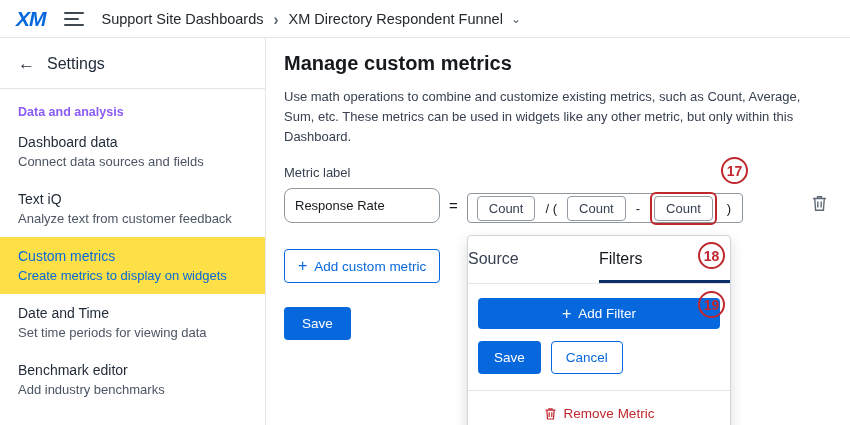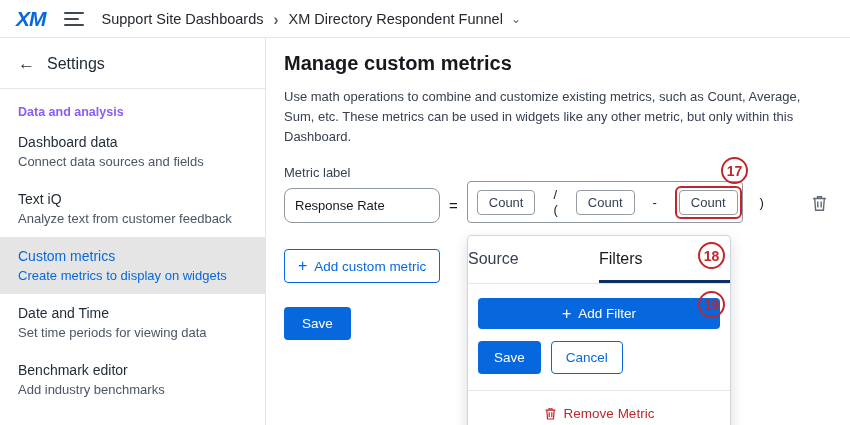--- a/index.html
+++ b/index.html
@@ -24,36 +24,36 @@
 
   
   .sidebar { width:266px; border-right:1px solid #e3e6e9; background:#fff; flex-shrink:0; }
   .settings-row { display:flex; align-items:center; gap:12px; padding:16px 18px 14px;
     font-size:16px; color:#1f2937; cursor:pointer; border-bottom:1px solid #e3e6e9; }
   .back-arrow { font-size:17px; color:#1f2937; }
   .section-label { font-size:12.5px; font-weight:700; padding:16px 18px 4px; color:#8b5cf6; }
   .nav-item { padding:11px 18px; cursor:pointer; }
   .nav-item .label { font-size:14px; color:#1f2937; }
   .nav-item .sub { font-size:13px; color:#4b5563; margin-top:4px; }
-  .nav-item.selected { background:#e5e5e5; }
+  .nav-item.selected { background:#fde047; }
   .nav-item.selected .label, .nav-item.selected .sub { color:#0768dd; }
 
   
   .main { flex:1; position:relative; padding:14px 18px; }
   h1 { font-size:20px; font-weight:700; color:#16191d; margin-bottom:12px; }
   .desc { font-size:13px; line-height:1.55; color:#374151; max-width:555px; margin-bottom:18px; }
 
   .eq-row { display:flex; align-items:flex-end; }
   .field-label { font-size:13px; color:#374151; margin-bottom:8px; }
   .metric-col { width:156px; }
   .metric-input { width:156px; height:35px; border:1px solid #8f979f; border-radius:8px;
     padding:0 10px; font-size:13px; color:#16191d; font-family:"Liberation Sans",sans-serif; }
   .equals { margin:0 9px 9px 9px; font-size:15px; color:#16191d; }
-  .equation-box { width:276px; height:42px; border:1px solid #8f979f; border-radius:4px;
-    display:flex; align-items:center; gap:18px; padding:0 9px; }
+  .equation-box { width:276px; height:30px; border:1px solid #8f979f; border-radius:4px;
+    display:flex; align-items:center; gap:10px; padding:0 9px; }
   .count-btn { border:1px solid #949ba3; background:#fff; border-radius:4px;
     padding:4px 11px; font-size:13px; color:#374151; cursor:pointer;
     font-family:"Liberation Sans",sans-serif; }
   .op { font-size:13px; color:#16191d; }
   .red-box { border:2px solid #c0272d; border-radius:6px; padding:2px; display:inline-flex; }
   .trash-btn { margin-left:auto; margin-right:4px; margin-bottom:8px; background:none;
     border:none; cursor:pointer; color:#5f6b76; }
 
   .below-row { position:relative; }
   .left-actions { width:170px; padding-top:26px; }

